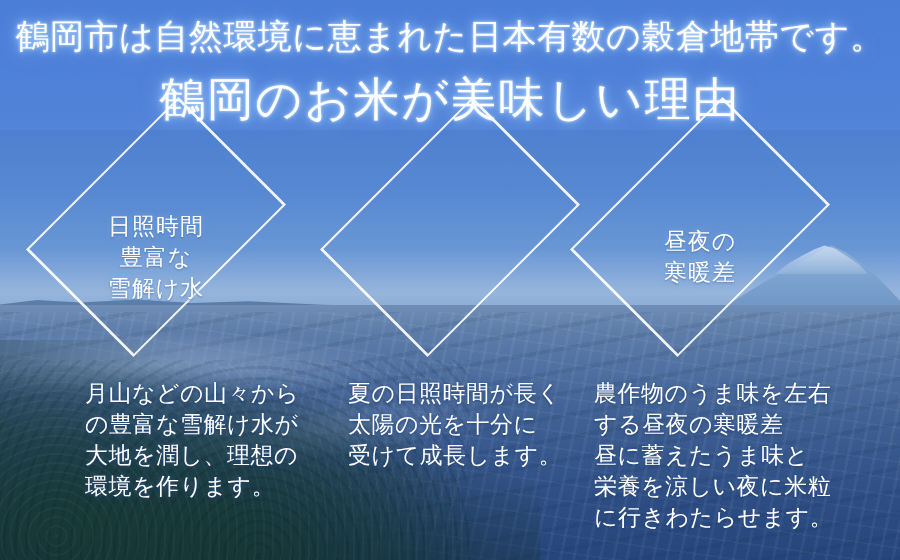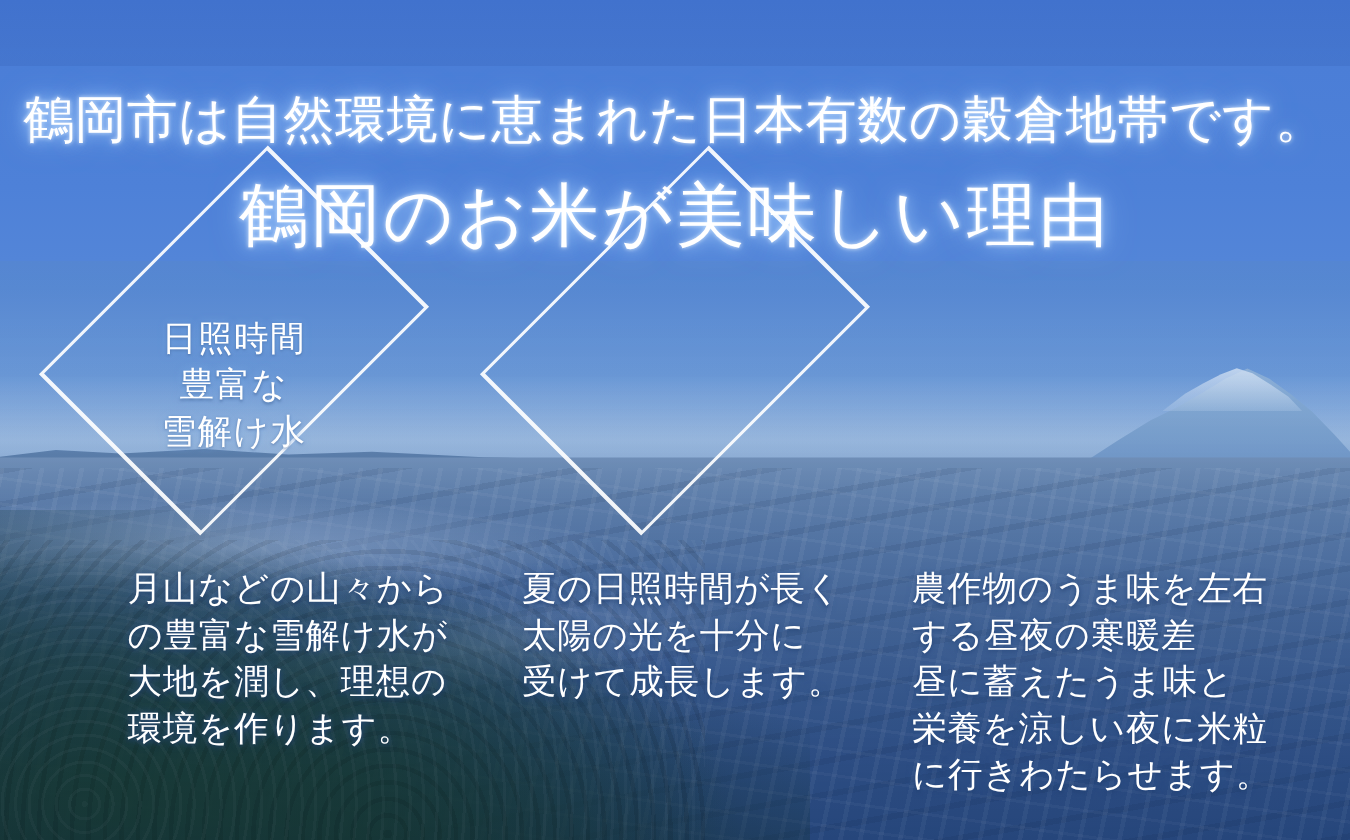--- a/index.html
+++ b/index.html
@@ -84,21 +84,20 @@
   .bg-tint{
     position:absolute;inset:0;
     background:linear-gradient(180deg,rgba(60,110,200,.18) 0%,rgba(48,96,180,.10) 46%,rgba(28,62,140,.30) 100%);
     mix-blend-mode:multiply;
   }
 
   
   .header{
     position:absolute;left:0;top:0;width:900px;height:130px;
     background:linear-gradient(180deg,#4b7ed7 0%,#4e81d8 62%,#5385d8 100%);
-    margin-top:44px;
   }
   .head-line{
     position:absolute;left:0;width:900px;text-align:center;color:#ffffff;
     white-space:nowrap;
   }
   .head-line1{
     top:14px;font-size:34px;line-height:44px;letter-spacing:.5px;
     font-family:"DejaVu Serif","Liberation Serif",serif;
     text-shadow:0 0 10px rgba(170,210,255,.95),0 0 20px rgba(140,190,255,.8),0 0 3px rgba(255,255,255,.9);
   }
@@ -135,21 +134,21 @@
 
   
   .col{
     position:absolute;color:#ffffff;
     font-size:23px;line-height:31px;letter-spacing:.5px;
     white-space:pre-line;
     text-shadow:0 0 6px rgba(60,100,160,.85),0 1px 3px rgba(20,45,90,.7);
   }
   #c1{left:85px;top:378px;width:240px;}
   #c2{left:348px;top:378px;width:245px;}
-  #c3{left:608px;top:378px;width:260px;}
+  #c3{left:594px;top:378px;width:260px;}
 </style>
 </head>
 <body>
 
 <div id="stage">
 
   <div class="bg">
     <div class="bg-sky"></div>
     <div class="bg-haze"></div>
     <div class="bg-mtn"></div>
@@ -173,20 +172,25 @@
     <div class="rhombus"></div>
     <div class="dlabel">日照時間
 豊富な
 雪解け水</div>
   </div>
 
   <div class="diamond" id="d2">
     <div class="rhombus"></div>
   </div>
 
+  <div class="diamond" id="d3">
+    <div class="rhombus"></div>
+    <div class="dlabel">昼夜の
+寒暖差</div>
+  </div>
 
   <div class="col" id="c1">月山などの山々から
 の豊富な雪解け水が
 大地を潤し、理想の
 環境を作ります。</div>
   <div class="col" id="c2">夏の日照時間が長く
 太陽の光を十分に
 受けて成長します。</div>
   <div class="col" id="c3">農作物のうま味を左右
 する昼夜の寒暖差

